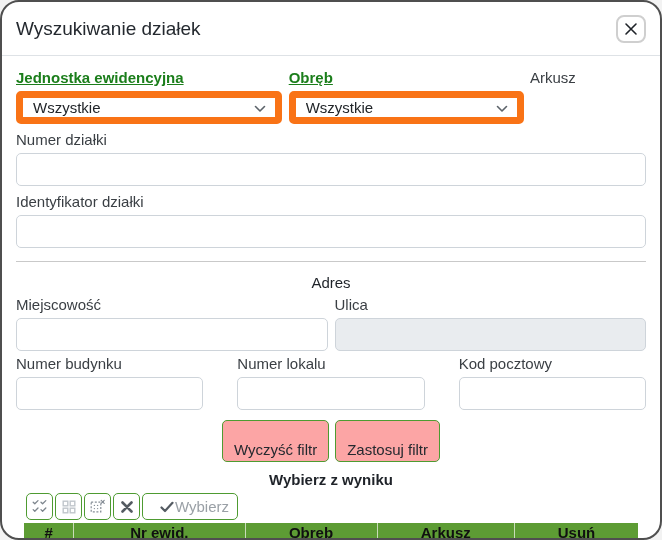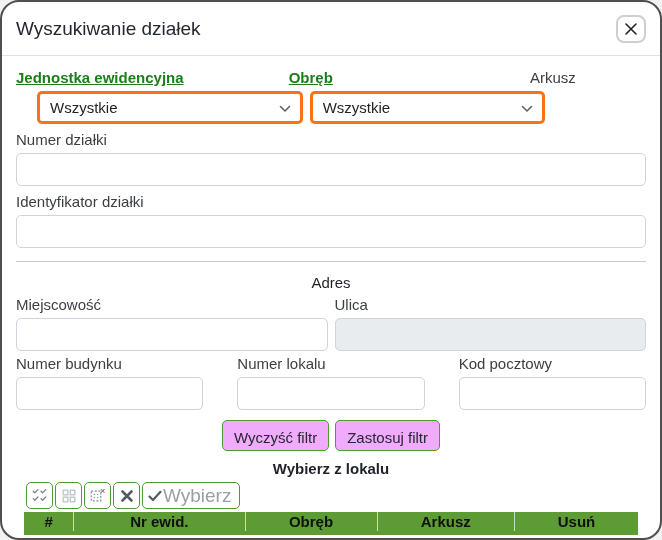--- a/index.html
+++ b/index.html
@@ -39,27 +39,27 @@
   .link-label  { font-size: 15px; font-weight: 700; text-decoration: underline; color: #1b7e1b; margin-bottom: 4px; display: inline-block; line-height: 18px; cursor: pointer; }
 
   .row { display: flex; }
   .top-row { margin-bottom: 7px; }
   .top-row .col-jedn { width: 270px; margin-right: 7px; }
   .top-row .col-obreb { width: 239px; margin-right: 6px; }
   .top-row .col-arkusz { width: 118px; }
 
   .select {
     height: 33px; width: 100%;
-    border: 3px solid #f97316; border-radius: 5px;
+    border: 7px solid #f97316; border-radius: 5px;
     background: #fff;
     display: flex; align-items: center; justify-content: space-between;
     padding: 0 9px 0 10px;
     font-size: 15px; color: #212529;
     cursor: pointer;
-    white-space: nowrap; overflow: hidden; margin-left: 21px;
+    white-space: nowrap; overflow: hidden;
   }
   .select .sel-text { overflow: hidden; text-overflow: clip; }
   .select svg { flex: 0 0 auto; margin-left: 4px; }
 
   .text-input {
     height: 33px; width: 100%;
     border: 1px solid #ced4da; border-radius: 5px;
     background: #fff; font-size: 15px; padding: 0 10px;
     font-family: inherit; color: #212529; outline: none;
   }
@@ -74,41 +74,41 @@
   .addr-row1 { display: flex; margin-bottom: 4px; }
   .addr-row1 .col { width: 314px; }
   .addr-row1 .col + .col { margin-left: 7px; }
 
   .addr-row2 { display: flex; margin-top: 4px; gap: 28px; }
   .addr-row2 .col { width: 208px; }
   .addr-row2 .col + .col { margin-left: 6px; }
 
   .filter-actions { display: flex; justify-content: center; gap: 6px; margin-top: 10px; }
   .btn-outline {
-    background: #f0abfc;
+    background: #fca5a5;
     border: 1px solid #4e9b31;
     border-radius: 5px;
     font-family: inherit;
     font-size: 15px; color: #24292f;
-    padding: 8px 11px; height: 31px;
+    padding: 20px 11px; height: 31px;
     cursor: pointer;
   }
 
   .results-title { text-align: center; font-size: 15px; font-weight: 700; color: #1f2329; margin: 9px 0 5px 0; }
 
   
   .results { padding: 0 8px; }
   .toolbar { display: flex; gap: 2px; margin: 0 0 3px 2px; }
   .tool-btn {
     background: #fff; border: 1px solid #4e9b31; border-radius: 5px;
     width: 27px; height: 27px;
     display: flex; align-items: center; justify-content: center;
     cursor: pointer; font-family: inherit;
   }
-  .tool-btn.wide { width: auto; padding: 0 8px 0 5px; font-size: 19px; color: #9aa0a6; gap: 1px; }
+  .tool-btn.wide { width: auto; padding: 0 8px 0 17px; font-size: 15px; color: #9aa0a6; gap: 1px; }
   .tool-btn svg { display: block; }
 
   
   table.results-table {
     width: 100%;
     border-collapse: collapse;
     border-bottom: 4px solid #5d9c34;
   }
   table.results-table th {
     background: #5d9c34;
@@ -205,21 +205,21 @@
         <span class="field-label">Kod pocztowy</span>
         <input class="text-input" type="text" value="" style="">
       </div>
     </div>
 
     <div class="filter-actions">
       <button class="btn-outline">Wyczyść filtr</button>
       <button class="btn-outline">Zastosuj filtr</button>
     </div>
 
-    <div class="results-title">Wybierz z lokalu</div>
+    <div class="results-title">Wybierz z wyniku</div>
 
     <div class="results">
       <div class="toolbar">
 
         <button class="tool-btn" title="">
           <span>
             <svg width="15" height="15" viewBox="0 0 15 15">
               <g fill="none" stroke="#7d858d" stroke-width="1.3" stroke-linecap="round" stroke-linejoin="round">
                 <path d="M1.2 3.2 l1.6 1.6 L6 1.6"></path>
                 <path d="M9 3.2 l1.6 1.6 L13.8 1.6"></path>

